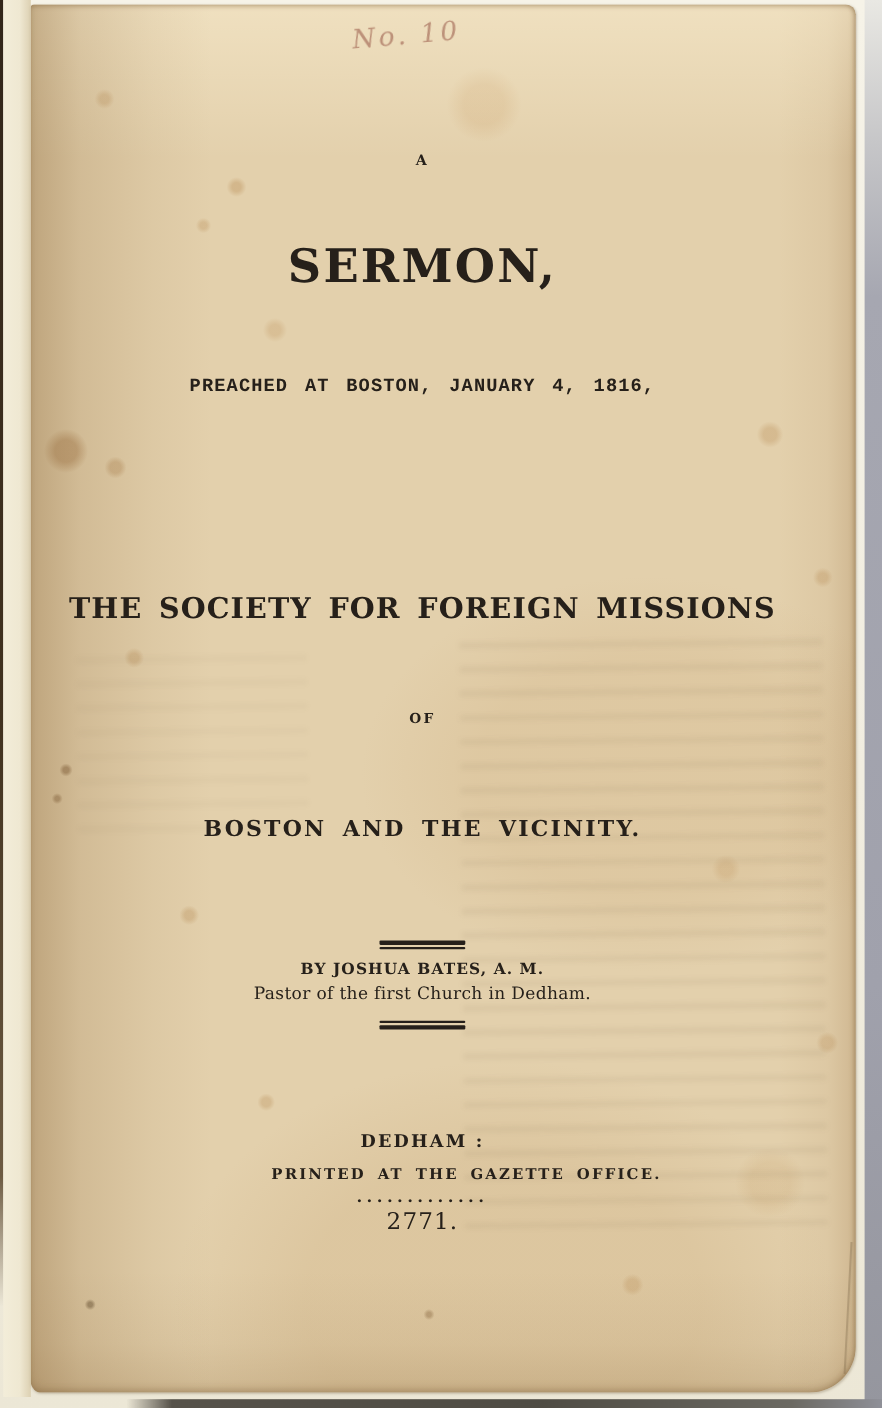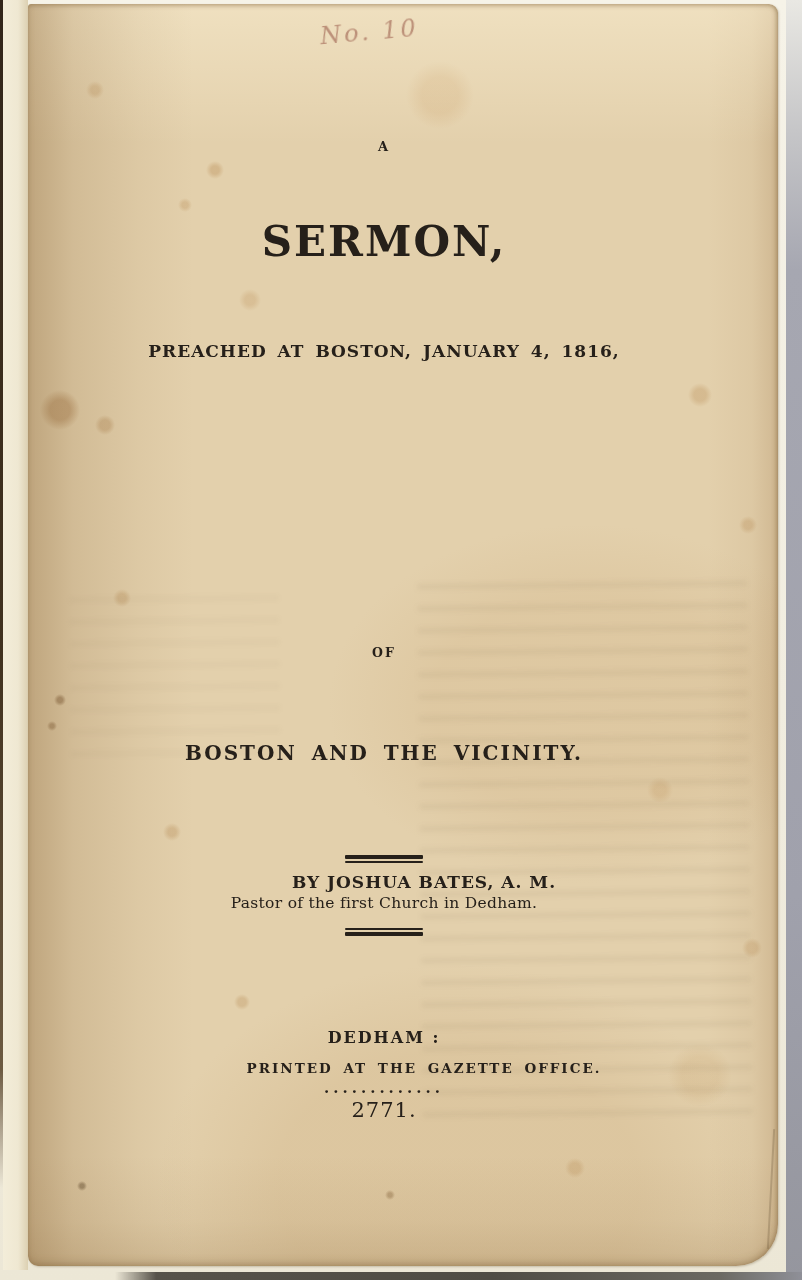--- a/index.html
+++ b/index.html
@@ -132,26 +132,26 @@
     font-style: italic;
     font-size: 24px;
     letter-spacing: 3px;
     color: #aa7460;
     opacity: 0.72;
     transform: rotate(-5deg);
     filter: blur(0.4px);
   }
   .t-article  { top: 136px; font-size: 13px;  font-weight: 700; letter-spacing: 2px; }
   .t-title    { top: 217px; font-size: 42px;  font-weight: 700; letter-spacing: 2px; text-align: center; }
-  .t-occasion { top: 339px; font-size: 17px;  font-weight: 700; letter-spacing: 1px; word-spacing: 4px; }
+  .t-occasion { top: 339px; font-size: 17px;  font-weight: 700; letter-spacing: 1px; word-spacing: 4px; font-family: Liberation Mono, monospace; }
   .t-before   { top: 445px; font-size: 12.5px;font-weight: 700; letter-spacing: 2px; }
   .t-society  { top: 537px; font-size: 26px;  font-weight: 700; letter-spacing: 1px; word-spacing: 5px; }
   .t-of       { top: 643px; font-size: 12.5px;font-weight: 700; letter-spacing: 2px; }
   .t-place    { top: 739px; font-size: 20px;  font-weight: 700; letter-spacing: 2px; word-spacing: 6px; }
-  .t-byline   { top: 870px; font-size: 17px;  font-weight: 700; letter-spacing: 1px; padding-left: 40px; }
+  .t-byline   { top: 870px; font-size: 14px;  font-weight: 700; letter-spacing: 1px; }
   .t-pastor   { top: 892px; font-size: 15.5px;font-weight: 400; letter-spacing: 0.3px; }
   .t-city     { top: 1026px; font-size: 16px; font-weight: 700; letter-spacing: 2px; }
   .t-printer  { top: 1058px; font-size: 13.5px;font-weight: 700; letter-spacing: 2px; word-spacing: 4px; padding-left: 40px; }
   .t-dots     { top: 1077px; font-size: 15px; font-weight: 700; letter-spacing: 4px; }
   .t-year     { top: 1096px; font-size: 21px; font-weight: 400; letter-spacing: 1px; }
   
   .rule {
     position: absolute;
     left: 50%;
     transform: translateX(-50%);
@@ -194,20 +194,21 @@
 
       <div class="hand">No. 10</div>
 
       <div class="line t-article">A</div>
 
       <div class="line t-title">SERMON,</div>
 
       <div class="line t-occasion">PREACHED AT BOSTON, JANUARY 4, 1816,</div>
 
 
+      <div class="line t-society">THE SOCIETY FOR FOREIGN MISSIONS</div>
 
       <div class="line t-of">OF</div>
 
       <div class="line t-place">BOSTON AND THE VICINITY.</div>
 
       <div class="rule r1">
         <div class="bar a"></div>
         <div class="bar b"></div>
       </div>
 

